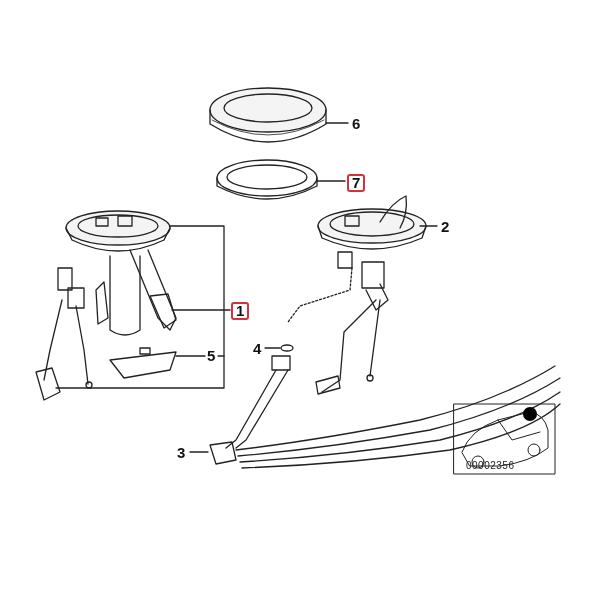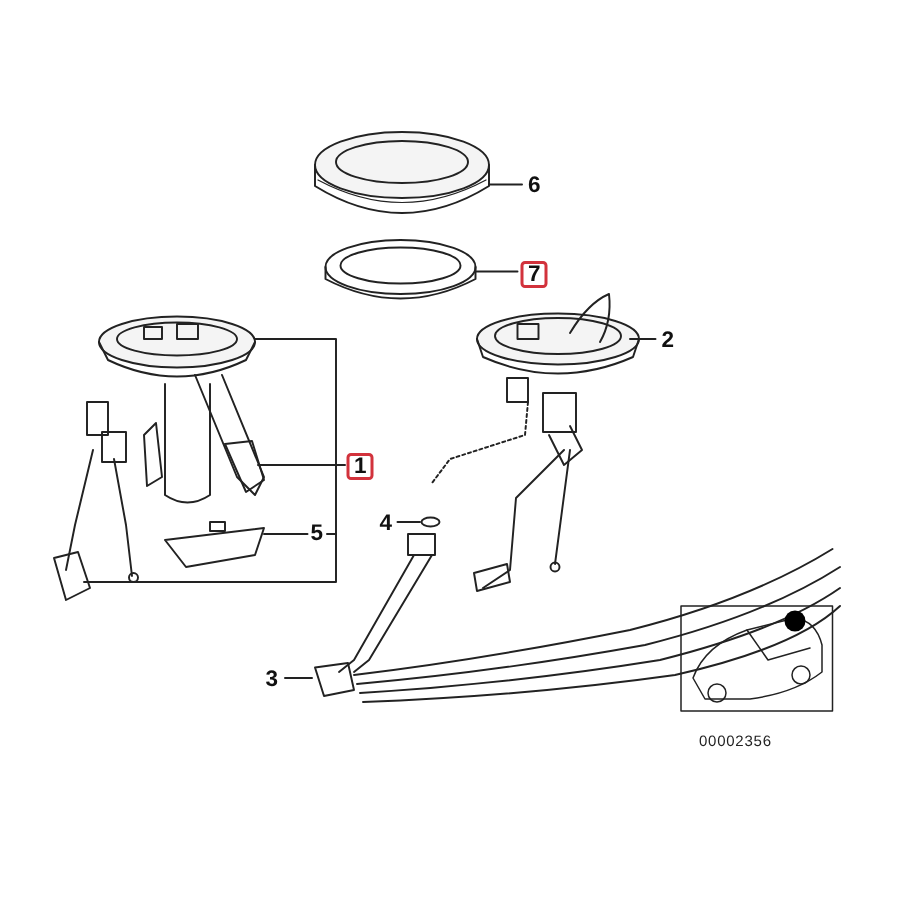--- a/index.html
+++ b/index.html
@@ -121,14 +121,14 @@
   </svg>
 
   <span class="callout hl" style="left:231px;top:302px;">1</span>
   <span class="callout" style="left:441px;top:219px;">2</span>
   <span class="callout" style="left:177px;top:445px;">3</span>
   <span class="callout" style="left:253px;top:341px;">4</span>
   <span class="callout" style="left:207px;top:348px;">5</span>
   <span class="callout" style="left:352px;top:116px;">6</span>
   <span class="callout hl" style="left:347px;top:174px;">7</span>
 
-  <span class="partno" style="left:466px;top:489px;">00002356</span>
+  <span class="partno" style="left:466px;top:460px;">00002356</span>
 </div>
 
 </body></html>

